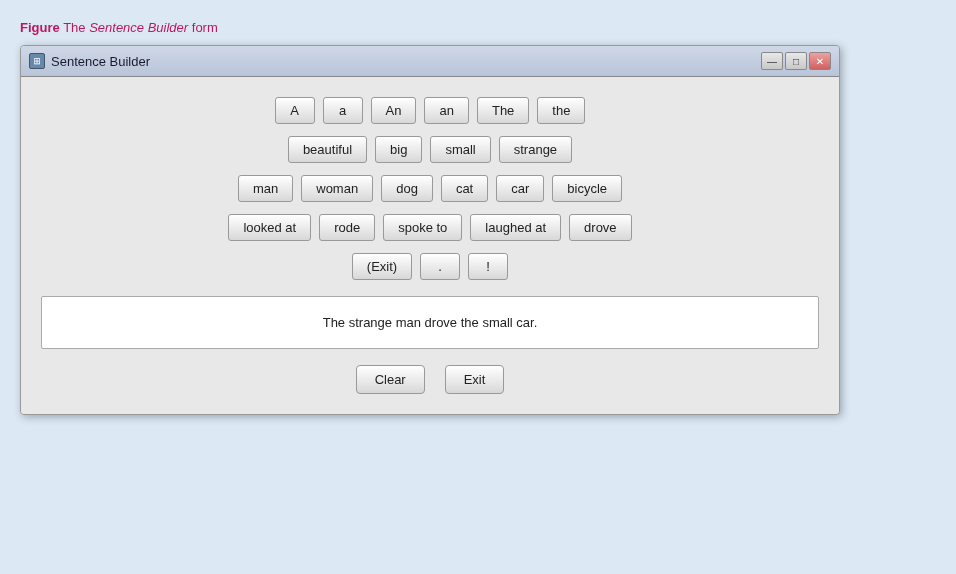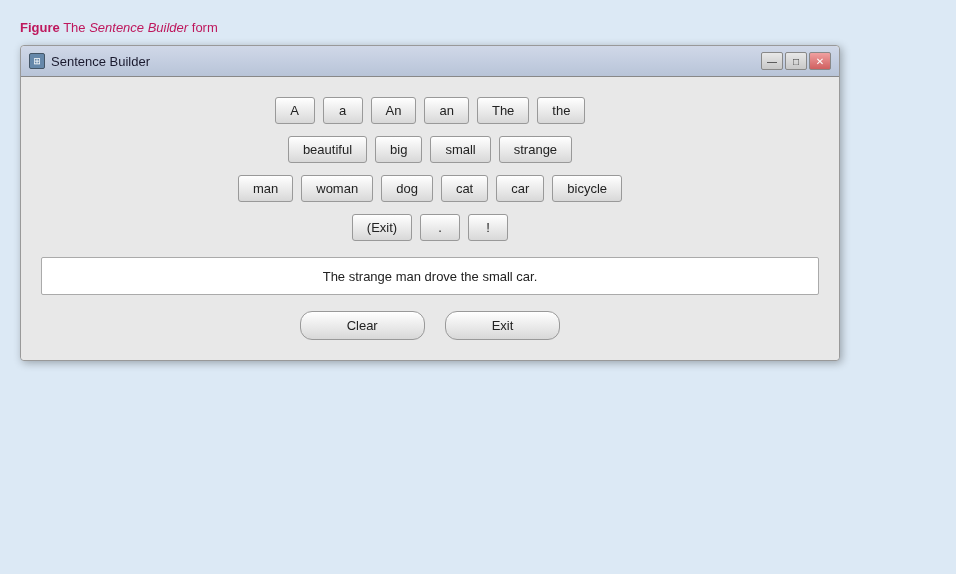--- a/index.html
+++ b/index.html
@@ -114,43 +114,43 @@
       color: #222;
       cursor: pointer;
       min-width: 40px;
       font-family: inherit;
     }
 
     .sentence-display {
       background: white;
       border: 1px solid #aaa;
       border-radius: 2px;
-      padding: 10px 16px;
+      padding: 18px 16px;
       text-align: center;
       font-size: 13px;
       color: #222;
       margin: 16px 0;
       min-height: 38px;
       display: flex;
       align-items: center;
       justify-content: center;
     }
 
     .action-row {
       display: flex;
       justify-content: center;
       gap: 20px;
       margin-top: 12px;
     }
 
     .action-btn {
       background: linear-gradient(to bottom, #ffffff, #d8d8d8);
       border: 1px solid #999;
-      border-radius: 12px;
-      padding: 6px 46px;
+      border-radius: 4px;
+      padding: 6px 18px;
       font-size: 13px;
       color: #222;
       cursor: pointer;
       font-family: inherit;
     }
   </style>
 </head>
 <body>
 
 <p class="figure-caption">
@@ -193,20 +193,27 @@
 
     <div class="btn-row">
       <button class="word-btn">man</button>
       <button class="word-btn">woman</button>
       <button class="word-btn">dog</button>
       <button class="word-btn">cat</button>
       <button class="word-btn">car</button>
       <button class="word-btn">bicycle</button>
     </div>
 
+    <div class="btn-row">
+      <button class="word-btn">looked at</button>
+      <button class="word-btn">rode</button>
+      <button class="word-btn">spoke to</button>
+      <button class="word-btn">laughed at</button>
+      <button class="word-btn">drove</button>
+    </div>
 
     <div class="btn-row">
       <button class="word-btn">(Exit)</button>
       <button class="word-btn">.</button>
       <button class="word-btn">!</button>
     </div>
 
     <div class="sentence-display">
       <span>The strange man drove the small car.</span>
     </div>

